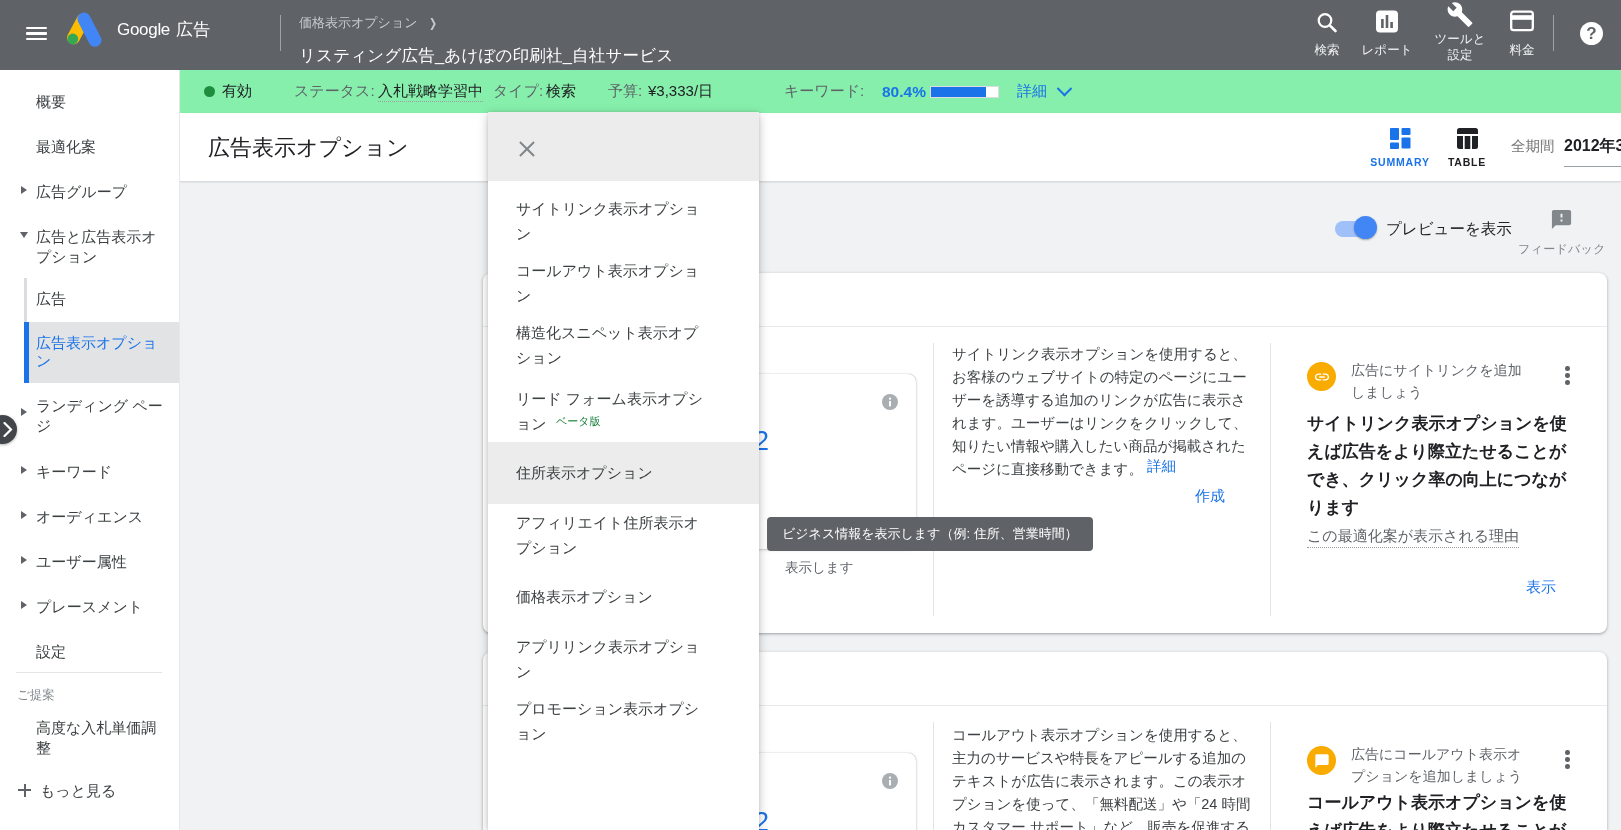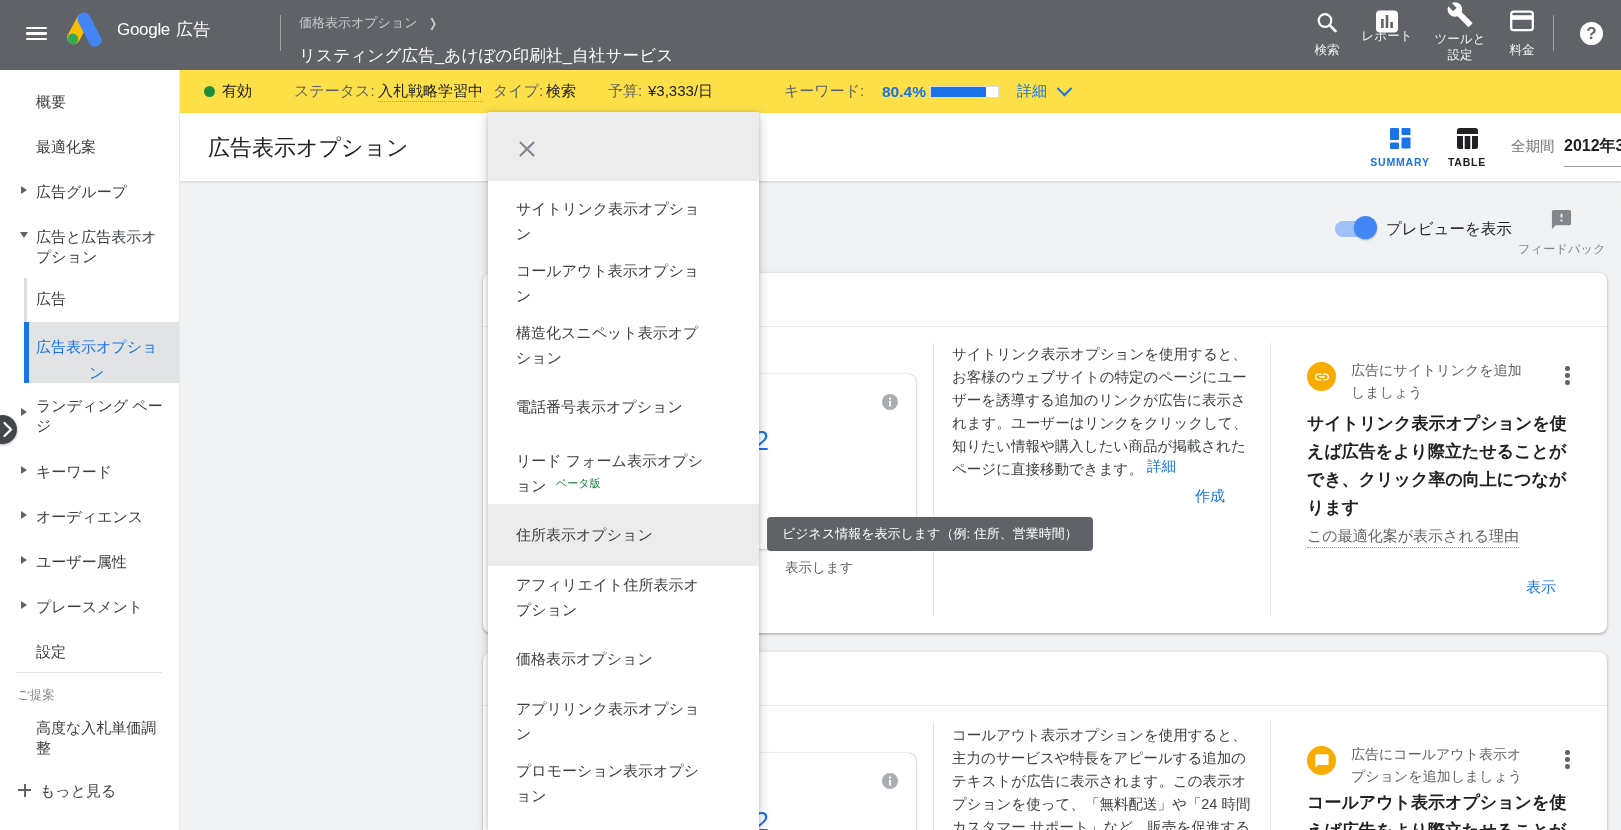--- a/index.html
+++ b/index.html
@@ -27,32 +27,32 @@
 
 
 .sidebar { position:absolute; left:0; top:70px; width:180px; height:760px; background:#fff; border-right:1px solid #e6e8ea; z-index:5; }
 .sb-item { position:absolute; left:36px; font-size:15px; color:#3c4043; line-height:19.5px; white-space:pre-line; cursor:pointer; }
 .sb-arrow { position:absolute; left:21px; width:0; height:0; border-style:solid; }
 .sb-arrow.r { border-width:4.5px 0 4.5px 6px; border-color:transparent transparent transparent #5f6368; }
 .sb-arrow.d { border-width:6px 4.5px 0 4.5px; border-color:#5f6368 transparent transparent transparent; }
 .sb-rail { position:absolute; left:24px; width:3px; background:#dadce0; }
 .sb-selbar { position:absolute; left:24px; width:4.5px; background:#1a73e8; }
 .sb-selbg { position:absolute; left:24px; right:0; background:#e2e3e5; }
-.sb-sel-label { position:absolute; left:36px; font-size:15px; line-height:26px; color:#1a73e8; white-space:pre-line;text-align:center; }
+.sb-sel-label { position:absolute; left:36px; font-size:15px; line-height:18px; color:#1a73e8; white-space:pre-line; }
 .sb-divider { position:absolute; left:16px; width:146px; height:1px; background:#e3e5e8; }
 .sb-caption { position:absolute; left:17px; font-size:12.5px; color:#80868b; }
 .sb-plus { position:absolute; left:18px; width:13px; height:13px; }
 .sb-plus:before, .sb-plus:after { content:""; position:absolute; background:#5f6368; }
 .sb-plus:before { left:6px; top:0; width:1.8px; height:13px; }
 .sb-plus:after { left:0; top:5.6px; width:13px; height:1.8px; }
 .expander { position:absolute; left:-12px; top:415px; width:29px; height:29px; border-radius:50%; background:#424549; z-index:6; box-shadow:0 1px 3px rgba(0,0,0,.3); }
 .expander svg { position:absolute; right:4px; top:7px; }
 
 
-.statusbar { position:absolute; left:180px; top:70px; width:1441px; height:43px; background:#fde047; z-index:2; }
+.statusbar { position:absolute; left:180px; top:70px; width:1441px; height:43px; background:#86efac; z-index:2; }
 .st { position:absolute; top:0; height:43px; display:flex; align-items:center; font-size:15px; color:#202124; }
 .st-key { color:#5f6368; }
 .st-dot { position:absolute; left:24px; top:16px; width:11px; height:11px; border-radius:50%; background:#1e8e3e; }
 .st-dotted { border-bottom:1px dotted #9aa0a6; }
 .score-num { color:#1a73e8; font-weight:bold; font-size:15.5px; }
 .score-bar { position:absolute; left:750px; top:15.5px; width:69px; height:12px; background:#fff; border:1px solid #dadce0; }
 .score-fill { display:block; height:100%; background:#1a73e8; }
 .st-link { color:#1a73e8; }
 .chev-dn { display:inline-block; width:11px; height:11px; border-right:2.4px solid #1a73e8; border-bottom:2.4px solid #1a73e8; transform:rotate(45deg) translate(-2px,-2px); }
 
@@ -147,21 +147,21 @@
     </svg>
     <div class="tb-label" style="top:42px;">検索</div>
   </div>
   <div class="tb-action" style="left:1357px;width:60px;">
     <svg class="ticon" style="top:10px;" width="23" height="23" viewBox="0 0 23 23">
       <rect x="0.5" y="0.5" width="22" height="22" rx="4" fill="#fff"></rect>
       <rect x="5.6" y="9" width="2.6" height="9" fill="#5f6368"></rect>
       <rect x="10.2" y="5" width="2.6" height="13" fill="#5f6368"></rect>
       <rect x="14.8" y="12" width="2.6" height="6" fill="#5f6368"></rect>
     </svg>
-    <div class="tb-label" style="top:28px;text-align:center;">レポート</div>
+    <div class="tb-label" style="top:42px;text-align:center;">レポート</div>
   </div>
   <div class="tb-action" style="left:1429px;width:62px;">
     <svg class="ticon" style="top:1px;" width="27" height="27" viewBox="0 0 24 24">
       <path fill="#fff" d="M22.7 19l-9.1-9.1c.9-2.3.4-5-1.5-6.9-2-2-5-2.4-7.4-1.3L9 6 6 9 1.6 4.7C.4 7.1.9 10.1 2.9 12.1c1.9 1.9 4.6 2.4 6.9 1.5l9.1 9.1c.4.4 1 .4 1.4 0l2.3-2.3c.5-.4.5-1.1.1-1.4z"></path>
     </svg>
     <div class="tb-label" style="top:31px;">ツールと
 設定</div>
   </div>
   <div class="tb-action" style="left:1492px;width:60px;">
     <svg class="ticon" style="top:10px;" width="24" height="22" viewBox="0 0 24 22" fill="none">
@@ -356,23 +356,20 @@
 ン</span>
       </div>
     <div class="dd-item">
         <span class="txt">コールアウト表示オプショ
 ン</span>
       </div>
     <div class="dd-item">
         <span class="txt">構造化スニペット表示オプ
 ション</span>
       </div>
-    <div class="dd-item">
-        <span class="txt">電話番号表示オプション</span>
-      </div>
     <div class="dd-item" style="min-height:66px;">
         <span class="txt" style="margin-top:4px;">リード フォーム表示オプシ
 ョン</span>
         <span class="beta">ベータ版</span>
       </div>
     <div class="dd-item hover">
         <span class="txt">住所表示オプション</span>
       </div>
     <div class="dd-item">
         <span class="txt">アフィリエイト住所表示オ

